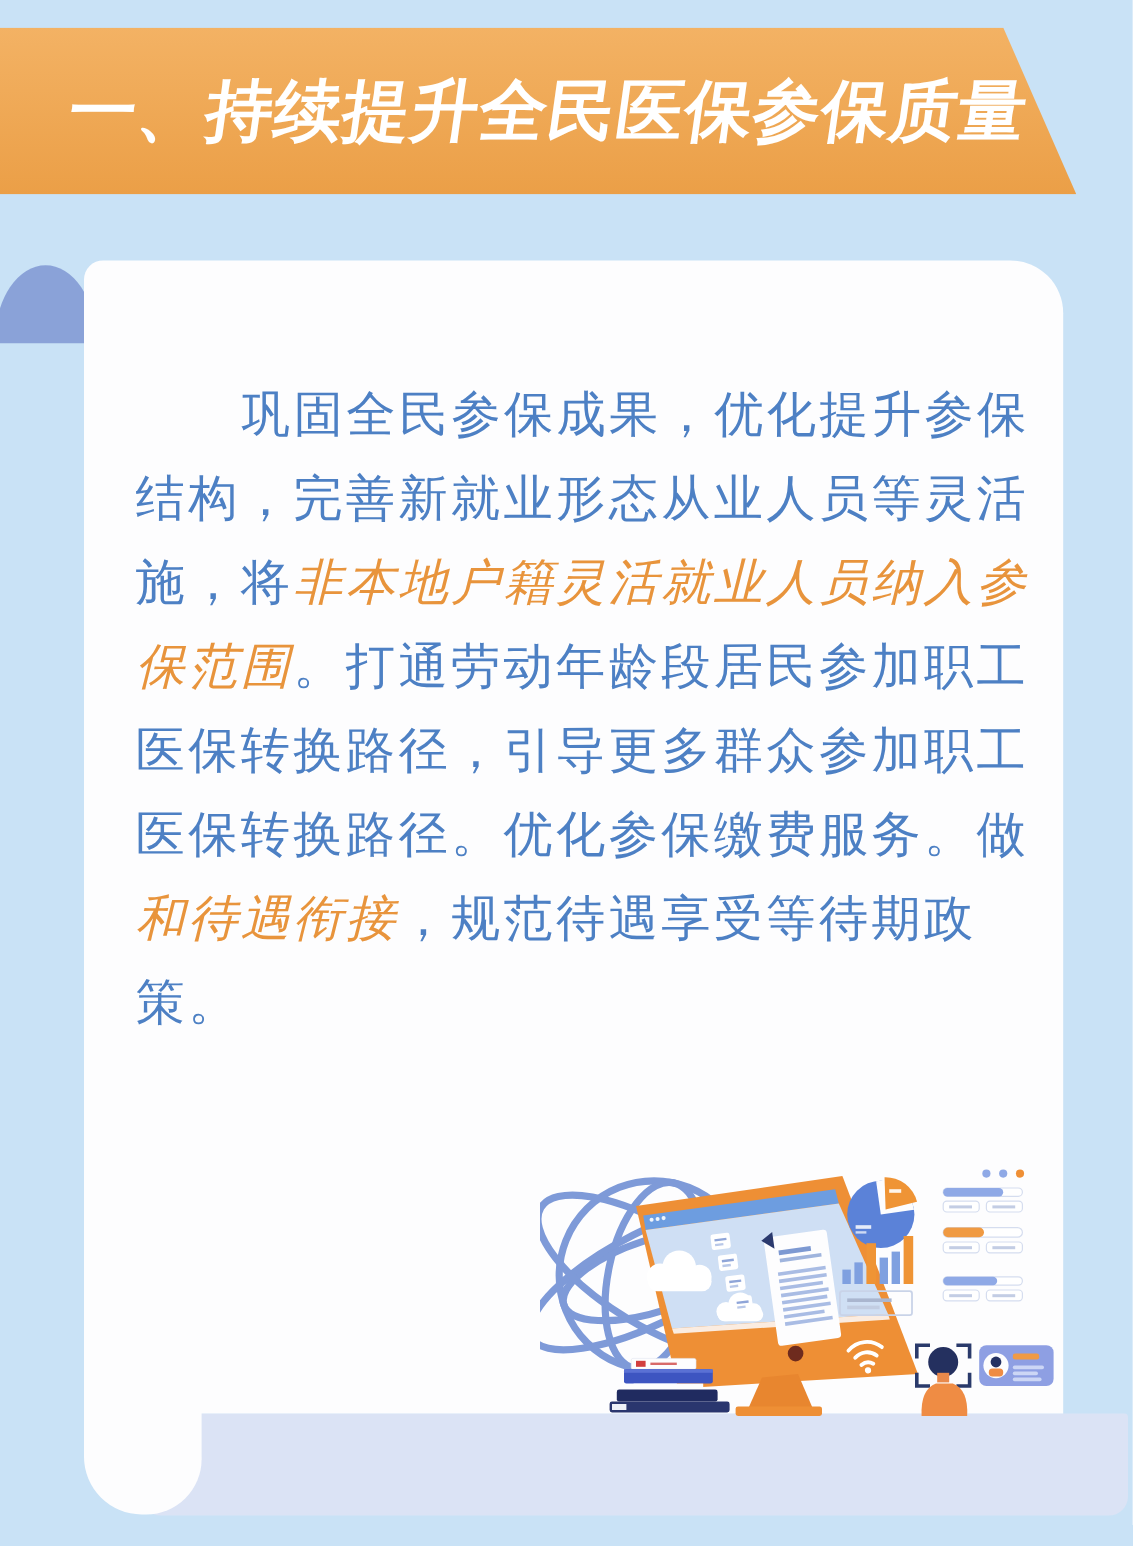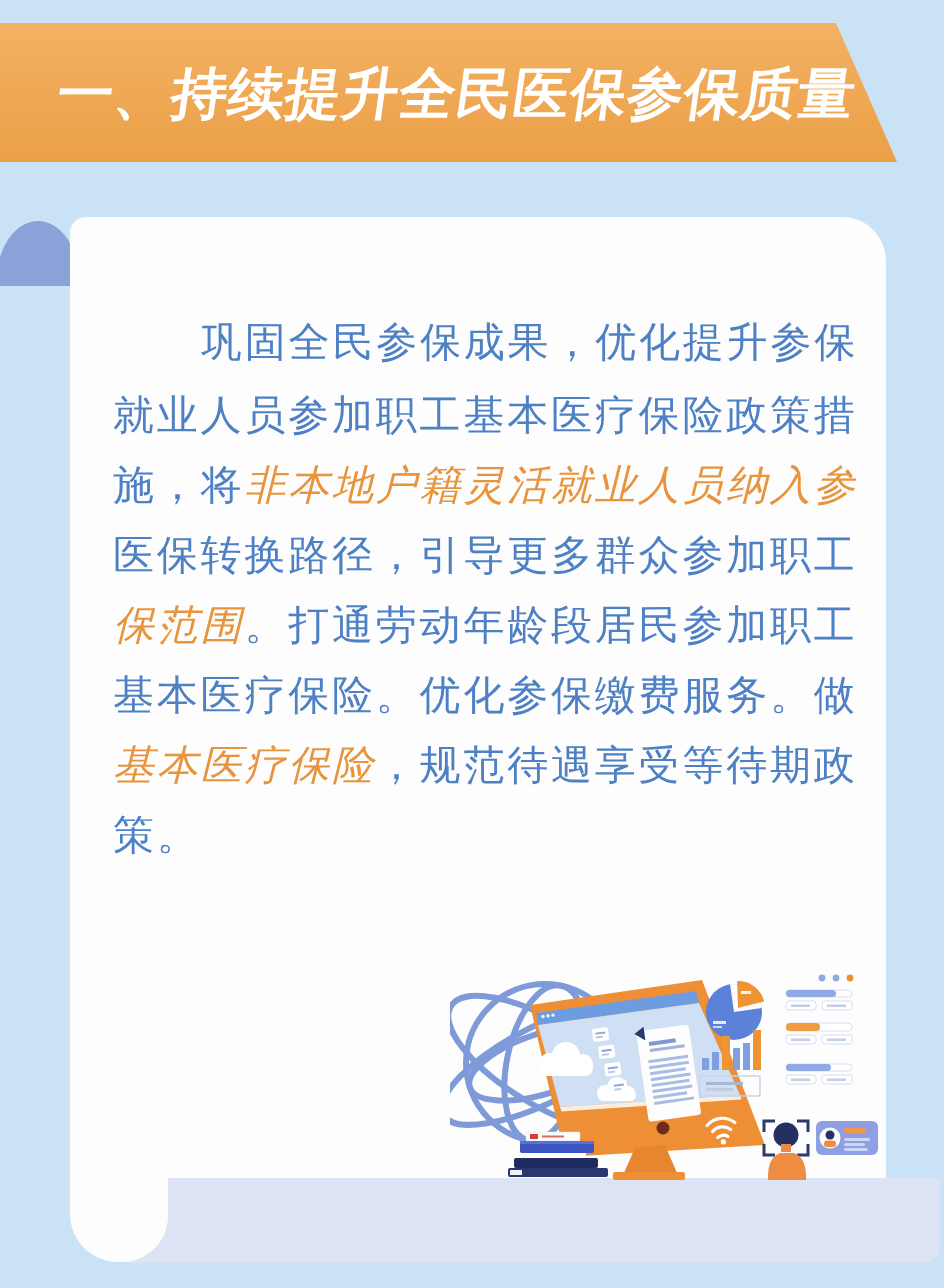--- a/index.html
+++ b/index.html
@@ -23,47 +23,47 @@
         border-radius:52% 52% 0 0 / 100% 100% 0 0;}
   .band{position:absolute;left:118px;top:1178px;width:822px;height:85px;
         background:var(--band-bg,#dbe3f5);border-radius:3px 3px 16px 16px;}
   .curl{position:absolute;left:70px;top:1080px;width:98px;height:182px;
         background:var(--card-bg,#fdfdfe);border-radius:0 0 46px 48px;}
 
   
   .article{position:absolute;left:113px;top:310px;width:748px;}
   .line{height:70px;line-height:70px;font-size:41px;letter-spacing:2.8px;
         color:var(--text-blue,#4d80c4);white-space:nowrap;}
-  .line.indent{text-indent:88px;font-family:Liberation Mono, monospace;}
+  .line.indent{text-indent:88px;}
   .hl{color:var(--text-orange,#e8943c);font-style:italic;}
 
   .illustration{position:absolute;left:450px;top:952px;width:444px;height:230px;}
 </style>
 </head>
 <body>
 
 <div class="page" style="--page-bg: #c9e2f6; --card-bg: #fdfdfe; --fold-bg: #8aa2d8; --band-bg: #dbe3f5; --banner-top: #f3b264; --banner-bottom: #eb9f47; --banner-text: #ffffff; --text-blue: #4d80c4; --text-orange: #e8943c;">
 
   <div class="banner">
     <div class="banner-title">一、持续提升全民医保参保质量</div>
   </div>
 
   <div class="fold"></div>
   <div class="band"></div>
   <div class="card"></div>
   <div class="curl"></div>
 
   <div class="article">
       <div class="line indent"><span>巩固全民参保成果，优化提升参保</span></div>
-      <div class="line"><span>就业人员参加职工基本医疗保险政策措</span></div>
+      <div class="line"><span>结构，完善新就业形态从业人员等灵活</span></div>
       <div class="line"><span>施，将</span><span class="hl">非本地户籍灵活就业人员纳入参</span></div>
+      <div class="line"><span class="hl">保范围</span><span>。打通劳动年龄段居民参加职工</span></div>
       <div class="line"><span>医保转换路径，引导更多群众参加职工</span></div>
-      <div class="line"><span class="hl">保范围</span><span>。打通劳动年龄段居民参加职工</span></div>
-      <div class="line"><span>基本医疗保险。优化参保缴费服务。做</span></div>
-      <div class="line"><span class="hl">基本医疗保险</span><span>，规范待遇享受等待期政</span></div>
+      <div class="line"><span>医保转换路径。优化参保缴费服务。做</span></div>
+      <div class="line"><span class="hl">和待遇衔接</span><span>，规范待遇享受等待期政</span></div>
       <div class="line"><span>策。</span></div>
     </div>
 
   <svg class="illustration" viewBox="0 0 444 230" aria-hidden="true">
 
     <g stroke="#7e9ad8" fill="none" stroke-width="6">
       <circle cx="95" cy="111" r="79"></circle>
       <ellipse cx="95" cy="111" rx="38" ry="79" transform="rotate(12 95 111)"></ellipse>
       <ellipse cx="95" cy="111" rx="79" ry="30" transform="rotate(-18 95 111)"></ellipse>
       <ellipse cx="95" cy="111" rx="114" ry="38" transform="rotate(-27 95 111)"></ellipse>

